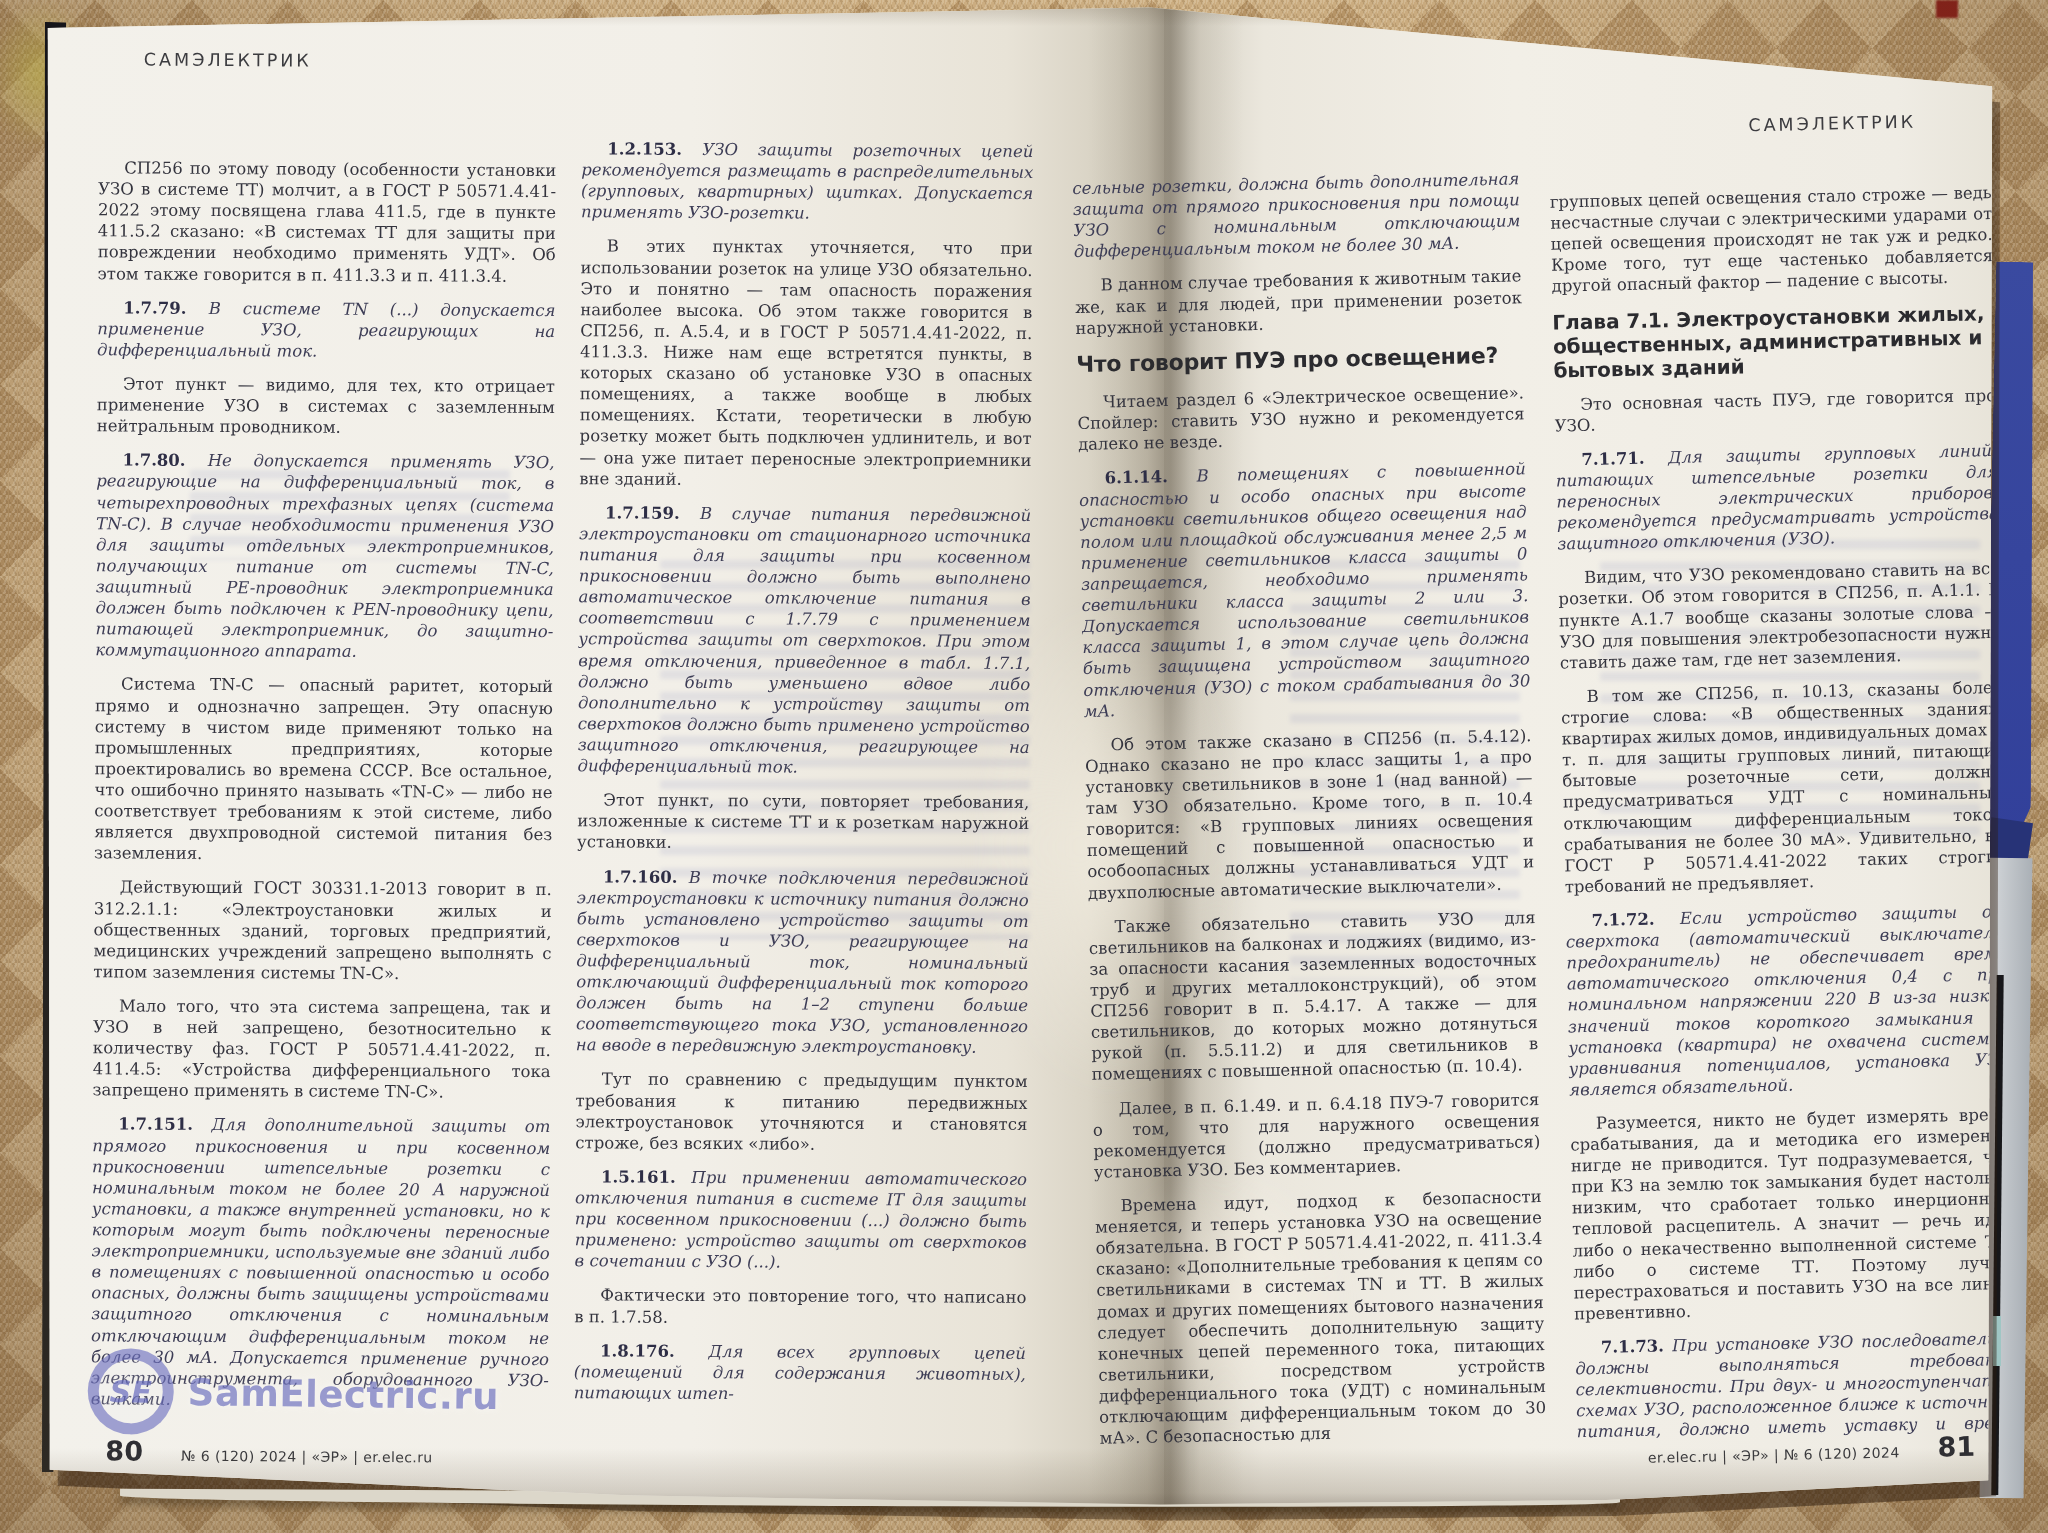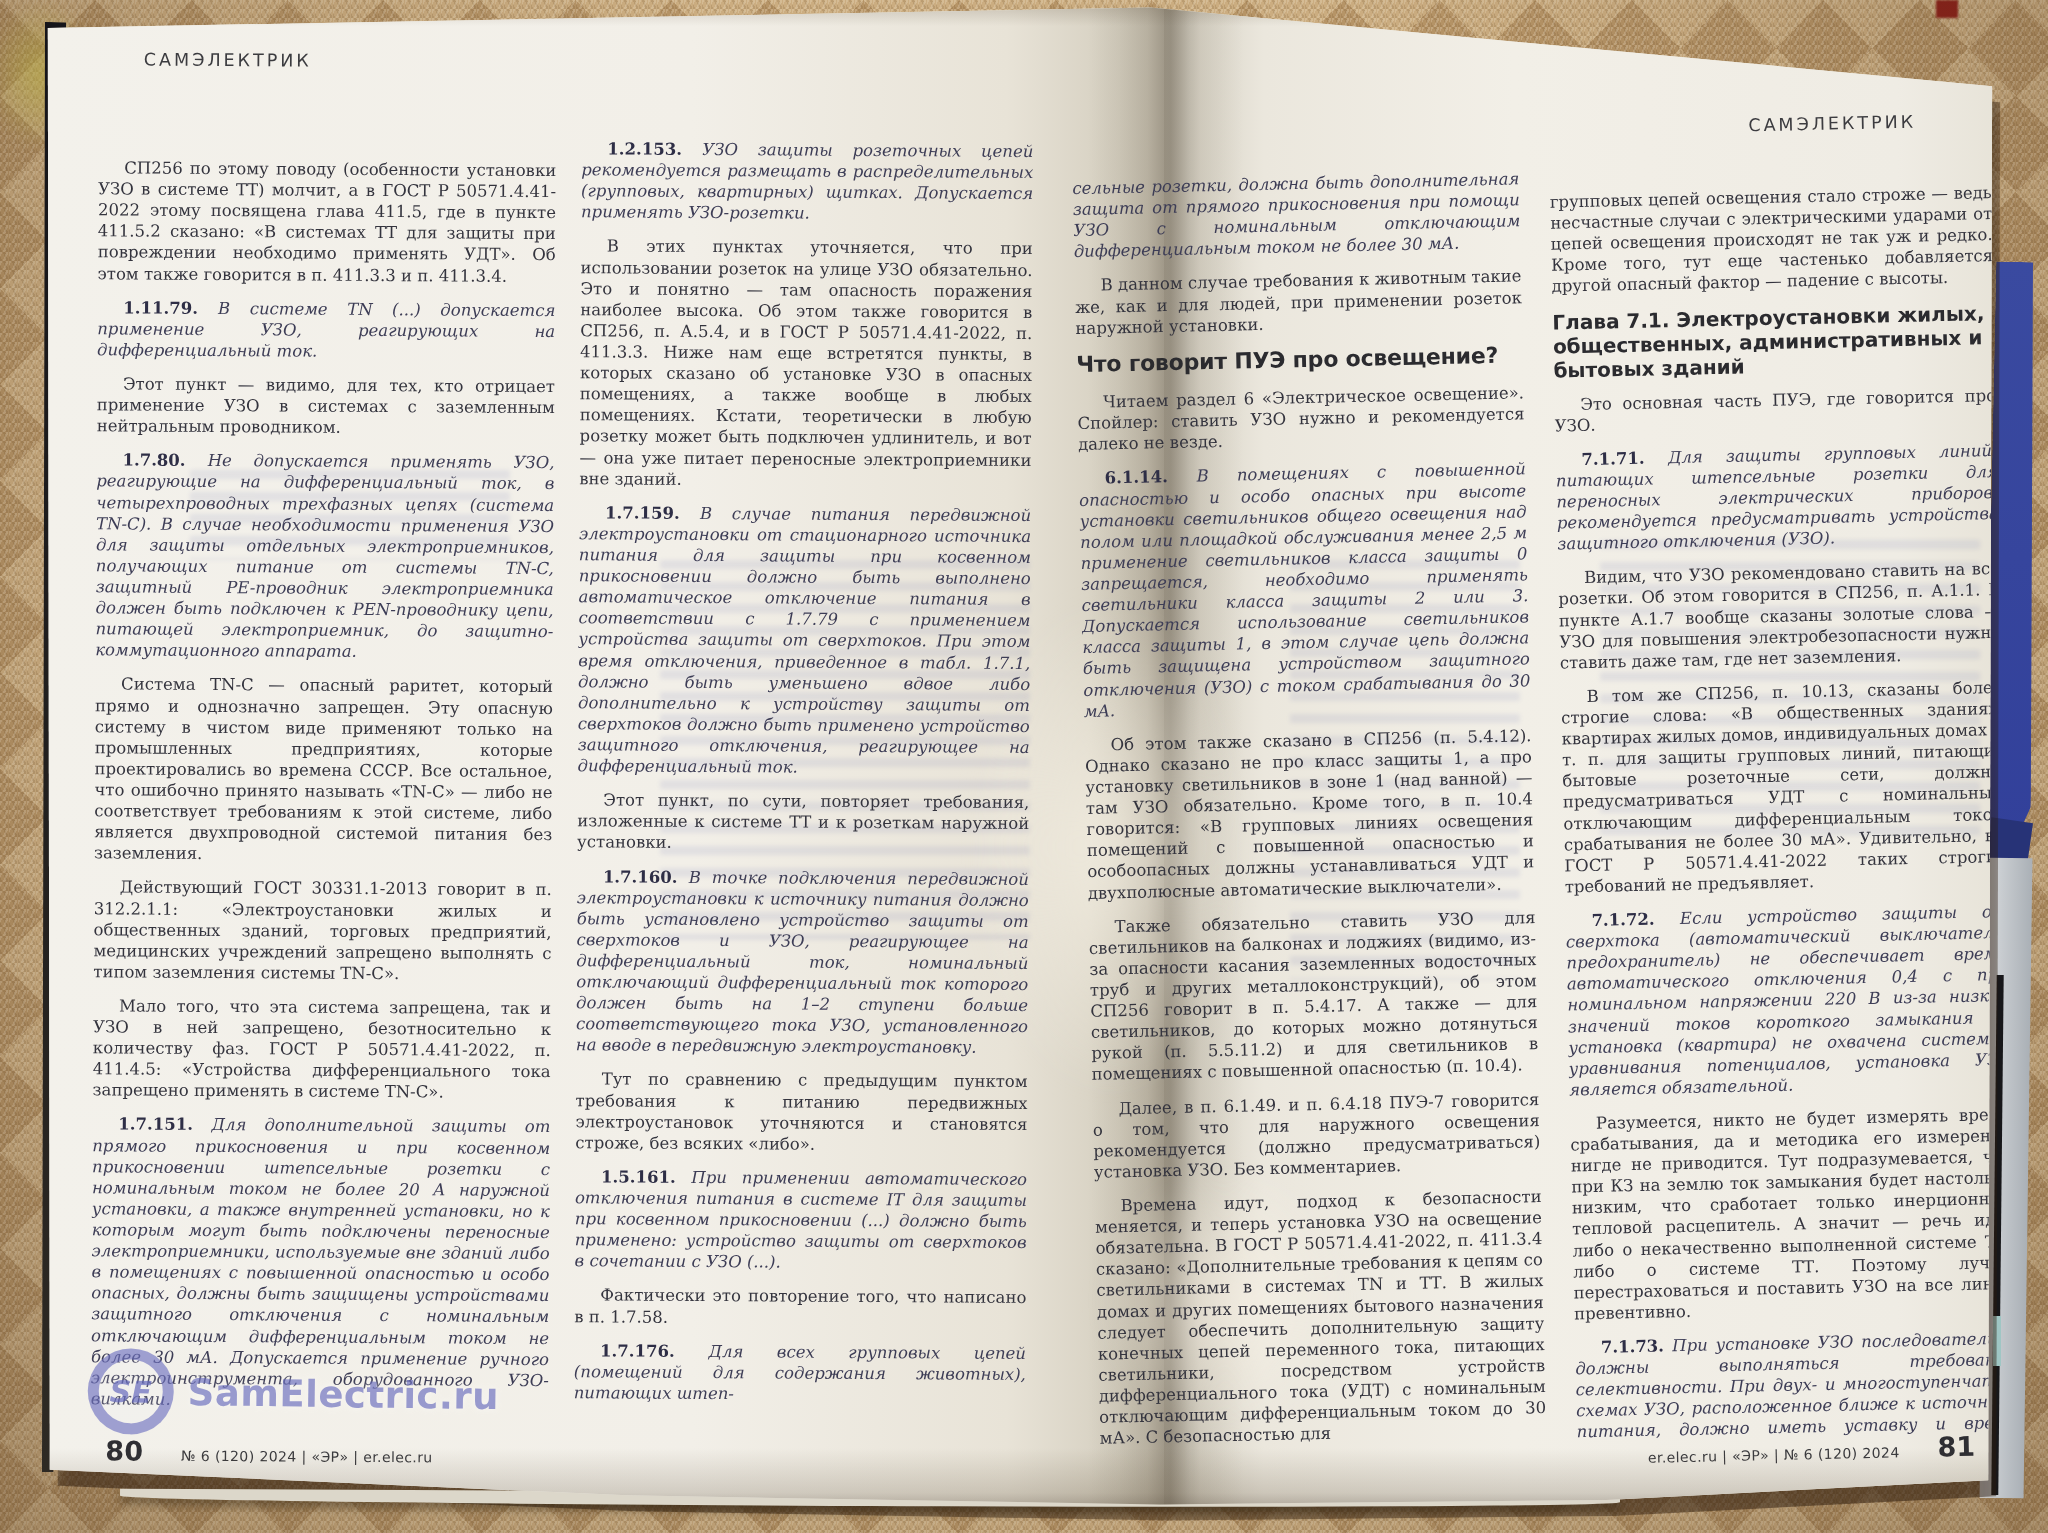--- a/index.html
+++ b/index.html
@@ -113,38 +113,38 @@
     <div class="ghost" style="left:620px;top:560px;width:370px;height:380px;"></div>
     <div class="ghost" style="left:150px;top:470px;width:320px;height:90px;"></div>
     <div class="ghost" style="left:1250px;top:560px;width:230px;height:420px;"></div>
     <div class="ghost" style="left:1560px;top:540px;width:380px;height:300px;"></div>
 
     <div class="rot-wrap lp-rot">
       <div class="phead" style="left:100px;top:52px;">САМЭЛЕКТРИК</div>
 
       <div class="col" style="left:55px;top:160px;width:458px;height:1268px;">
           <p class="para">СП256 по этому поводу (особенности установки УЗО в системе ТТ) молчит, а в ГОСТ Р 50571.4.41-2022 этому посвящена глава 411.5, где в пункте 411.5.2 сказано: «В системах ТТ для защиты при повреждении необходимо применять УДТ». Об этом также говорится в п. 411.3.3 и п. 411.3.4.</p>
-          <p class="para rule"><b class="num">1.11.79. </b>В системе TN (...) допускается применение УЗО, реагирующих на дифференциальный ток.</p>
+          <p class="para rule"><b class="num">1.7.79. </b>В системе TN (...) допускается применение УЗО, реагирующих на дифференциальный ток.</p>
           <p class="para">Этот пункт — видимо, для тех, кто отрицает применение УЗО в системах с заземленным нейтральным проводником.</p>
           <p class="para rule"><b class="num">1.7.80. </b>Не допускается применять УЗО, реагирующие на дифференциальный ток, в четырехпроводных трехфазных цепях (система TN-C). В случае необходимости применения УЗО для защиты отдельных электроприемников, получающих питание от системы TN-C, защитный PE-проводник электроприемника должен быть подключен к PEN-проводнику цепи, питающей электроприемник, до защитно-коммутационного аппарата.</p>
           <p class="para">Система TN-C — опасный раритет, который прямо и однозначно запрещен. Эту опасную систему в чистом виде применяют только на промышленных предприятиях, которые проектировались во времена СССР. Все остальное, что ошибочно принято называть «TN-C» — либо не соответствует требованиям к этой системе, либо является двухпроводной системой питания без заземления.</p>
           <p class="para">Действующий ГОСТ 30331.1-2013 говорит в п. 312.2.1.1: «Электроустановки жилых и общественных зданий, торговых предприятий, медицинских учреждений запрещено выполнять с типом заземления системы TN-C».</p>
           <p class="para">Мало того, что эта система запрещена, так и УЗО в ней запрещено, безотносительно к количеству фаз. ГОСТ Р 50571.4.41-2022, п. 411.4.5: «Устройства дифференциального тока запрещено применять в системе TN-C».</p>
           <p class="para rule"><b class="num">1.7.151. </b>Для дополнительной защиты от прямого прикосновения и при косвенном прикосновении штепсельные розетки с номинальным током не более 20 А наружной установки, а также внутренней установки, но к которым могут быть подключены переносные электроприемники, используемые вне зданий либо в помещениях с повышенной опасностью и особо опасных, должны быть защищены устройствами защитного отключения с номинальным отключающим дифференциальным током не более 30 мА. Допускается применение ручного электроинструмента, оборудованного УЗО-вилками.</p>
         </div>
       <div class="col" style="left:538px;top:138px;width:452px;height:1290px;">
           <p class="para rule"><b class="num">1.2.153. </b>УЗО защиты розеточных цепей рекомендуется размещать в распределительных (групповых, квартирных) щитках. Допускается применять УЗО-розетки.</p>
           <p class="para">В этих пунктах уточняется, что при использовании розеток на улице УЗО обязательно. Это и понятно — там опасность поражения наиболее высока. Об этом также говорится в СП256, п. А.5.4, и в ГОСТ Р 50571.4.41-2022, п. 411.3.3. Ниже нам еще встретятся пункты, в которых сказано об установке УЗО в опасных помещениях, а также вообще в любых помещениях. Кстати, теоретически в любую розетку может быть подключен удлинитель, и вот — она уже питает переносные электроприемники вне зданий.</p>
           <p class="para rule"><b class="num">1.7.159. </b>В случае питания передвижной электроустановки от стационарного источника питания для защиты при косвенном прикосновении должно быть выполнено автоматическое отключение питания в соответствии с 1.7.79 с применением устройства защиты от сверхтоков. При этом время отключения, приведенное в табл. 1.7.1, должно быть уменьшено вдвое либо дополнительно к устройству защиты от сверхтоков должно быть применено устройство защитного отключения, реагирующее на дифференциальный ток.</p>
           <p class="para">Этот пункт, по сути, повторяет требования, изложенные к системе ТТ и к розеткам наружной установки.</p>
           <p class="para rule"><b class="num">1.7.160. </b>В точке подключения передвижной электроустановки к источнику питания должно быть установлено устройство защиты от сверхтоков и УЗО, реагирующее на дифференциальный ток, номинальный отключающий дифференциальный ток которого должен быть на 1–2 ступени больше соответствующего тока УЗО, установленного на вводе в передвижную электроустановку.</p>
           <p class="para">Тут по сравнению с предыдущим пунктом требования к питанию передвижных электроустановок уточняются и становятся строже, без всяких «либо».</p>
           <p class="para rule"><b class="num">1.5.161. </b>При применении автоматического отключения питания в системе IT для защиты при косвенном прикосновении (...) должно быть применено: устройство защиты от сверхтоков в сочетании с УЗО (...).</p>
           <p class="para">Фактически это повторение того, что написано в п. 1.7.58.</p>
-          <p class="para rule"><b class="num">1.7.176. </b>Для всех групповых цепей (помещений для содержания животных), питающих штеп-</p>
+          <p class="para rule"><b class="num">1.8.176. </b>Для всех групповых цепей (помещений для содержания животных), питающих штеп-</p>
         </div>
 
       <div class="watermark">
         <div class="wm-logo">SE</div>
         <div class="wm-text">SamElectric.ru</div>
       </div>
 
       <div class="pfoot" style="left:70px;top:1438px;">
         <span class="pnum">80</span>
         <span class="pissue">№ 6 (120) 2024 | «ЭР» | er.elec.ru</span>

